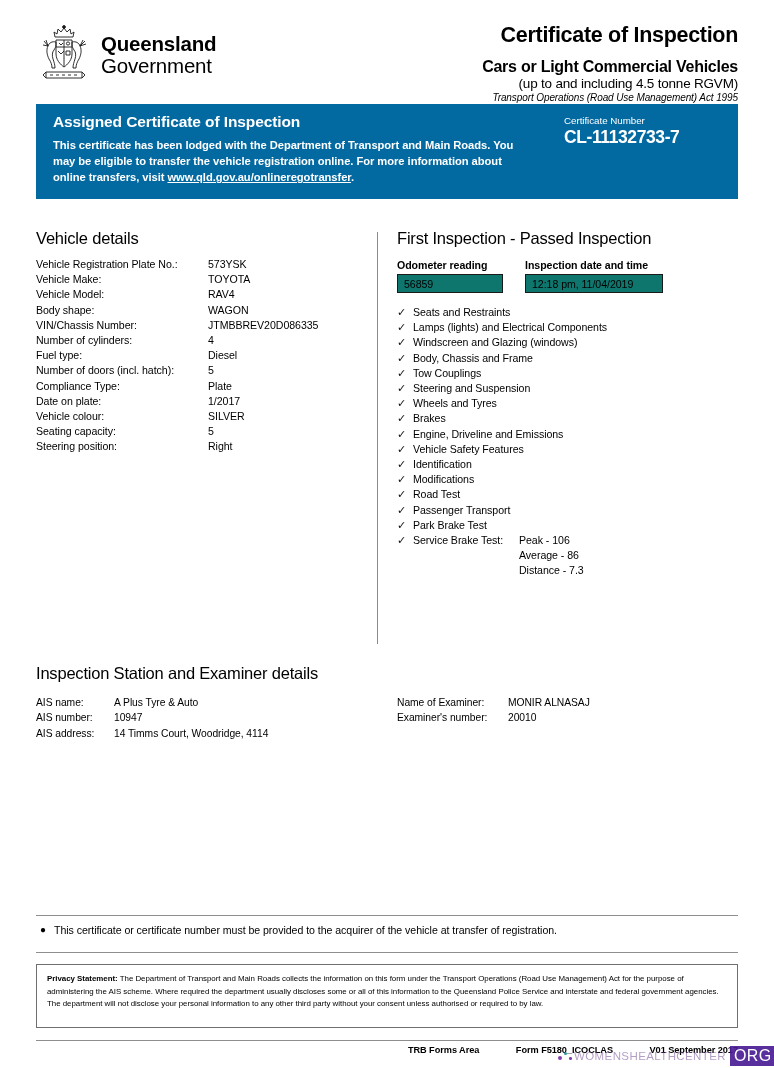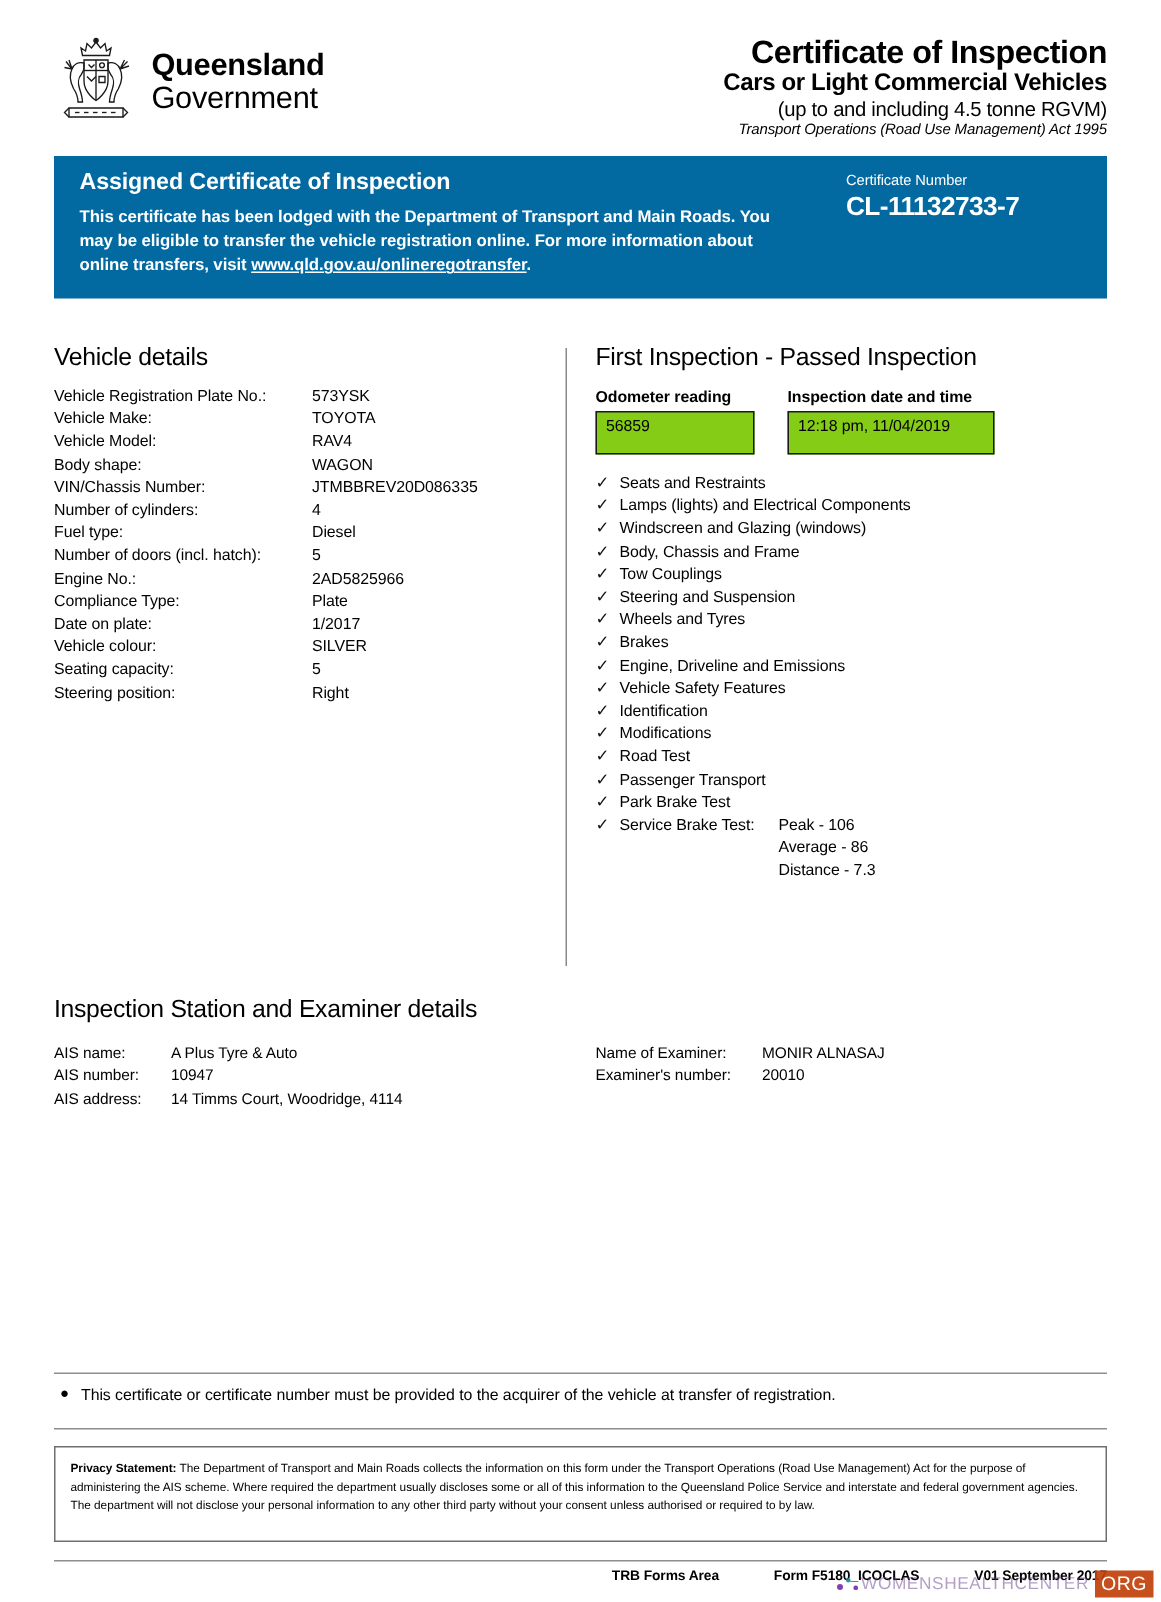--- a/index.html
+++ b/index.html
@@ -70,21 +70,21 @@
   }
   .title-1 {
     font-size: 21.5px;
     font-weight: bold;
     letter-spacing: -0.3px;
   }
   .title-2 {
     font-size: 16px;
     font-weight: bold;
     letter-spacing: -0.25px;
-    margin-top: 1px;
+    margin-top: 12px;
   }
   .title-3 {
     font-size: 13.5px;
     font-weight: normal;
     letter-spacing: -0.2px;
     margin-top: 1px;
   }
   .title-4 {
     font-size: 10px;
     font-weight: normal;
@@ -195,26 +195,26 @@
   }
   .odo-field { display: flex; flex-direction: column; }
   .odo-label {
     font-size: 10.6px;
     font-weight: bold;
     margin-bottom: 3px;
     letter-spacing: -0.05px;
   }
   .odo-box {
     border: 1px solid #1a1a1a;
-    height: 29px;
+    height: 19px;
     line-height: 19px;
     font-size: 10.6px;
     padding: 0 6px;
     box-sizing: border-box;
-    background: #84cc16;
+    background: #0f766e;
     letter-spacing: -0.05px;
   }
   .odo-box.w1 { width: 106px; }
   .odo-box.w2 { width: 138px; }
 
   .check-list {
     margin-top: 12px;
     list-style: none;
     padding: 0;
   }
@@ -343,23 +343,23 @@
   .wm-dot.d3 { width: 2.5px; height: 2.5px; background: #7b2fa8; left: 13px; top: 8px; }
   .wm-text {
     font-size: 11.5px;
     letter-spacing: 0.4px;
     color: #6b3f8c;
     opacity: 0.55;
     font-weight: normal;
   }
   .wm-badge {
     margin-left: 4px;
-    background: #c2410c;
+    background: #4c1d95;
     color: #ffffff;
-    font-size: 13px;
+    font-size: 16px;
     padding: 1px 4px 1.5px 4px;
     letter-spacing: 0.3px;
   }
 </style>
 </head>
 <body>
 
 <div class="page">
 
   <div class="masthead">
@@ -449,24 +449,20 @@
             <td class="k">Number of cylinders:</td>
             <td class="v">4</td>
           </tr>
         <tr>
             <td class="k">Fuel type:</td>
             <td class="v">Diesel</td>
           </tr>
         <tr>
             <td class="k">Number of doors (incl. hatch):</td>
             <td class="v">5</td>
-          </tr>
-        <tr>
-            <td class="k">Engine No.:</td>
-            <td class="v">2AD5825966</td>
           </tr>
         <tr>
             <td class="k">Compliance Type:</td>
             <td class="v">Plate</td>
           </tr>
         <tr>
             <td class="k">Date on plate:</td>
             <td class="v">1/2017</td>
           </tr>
         <tr>

